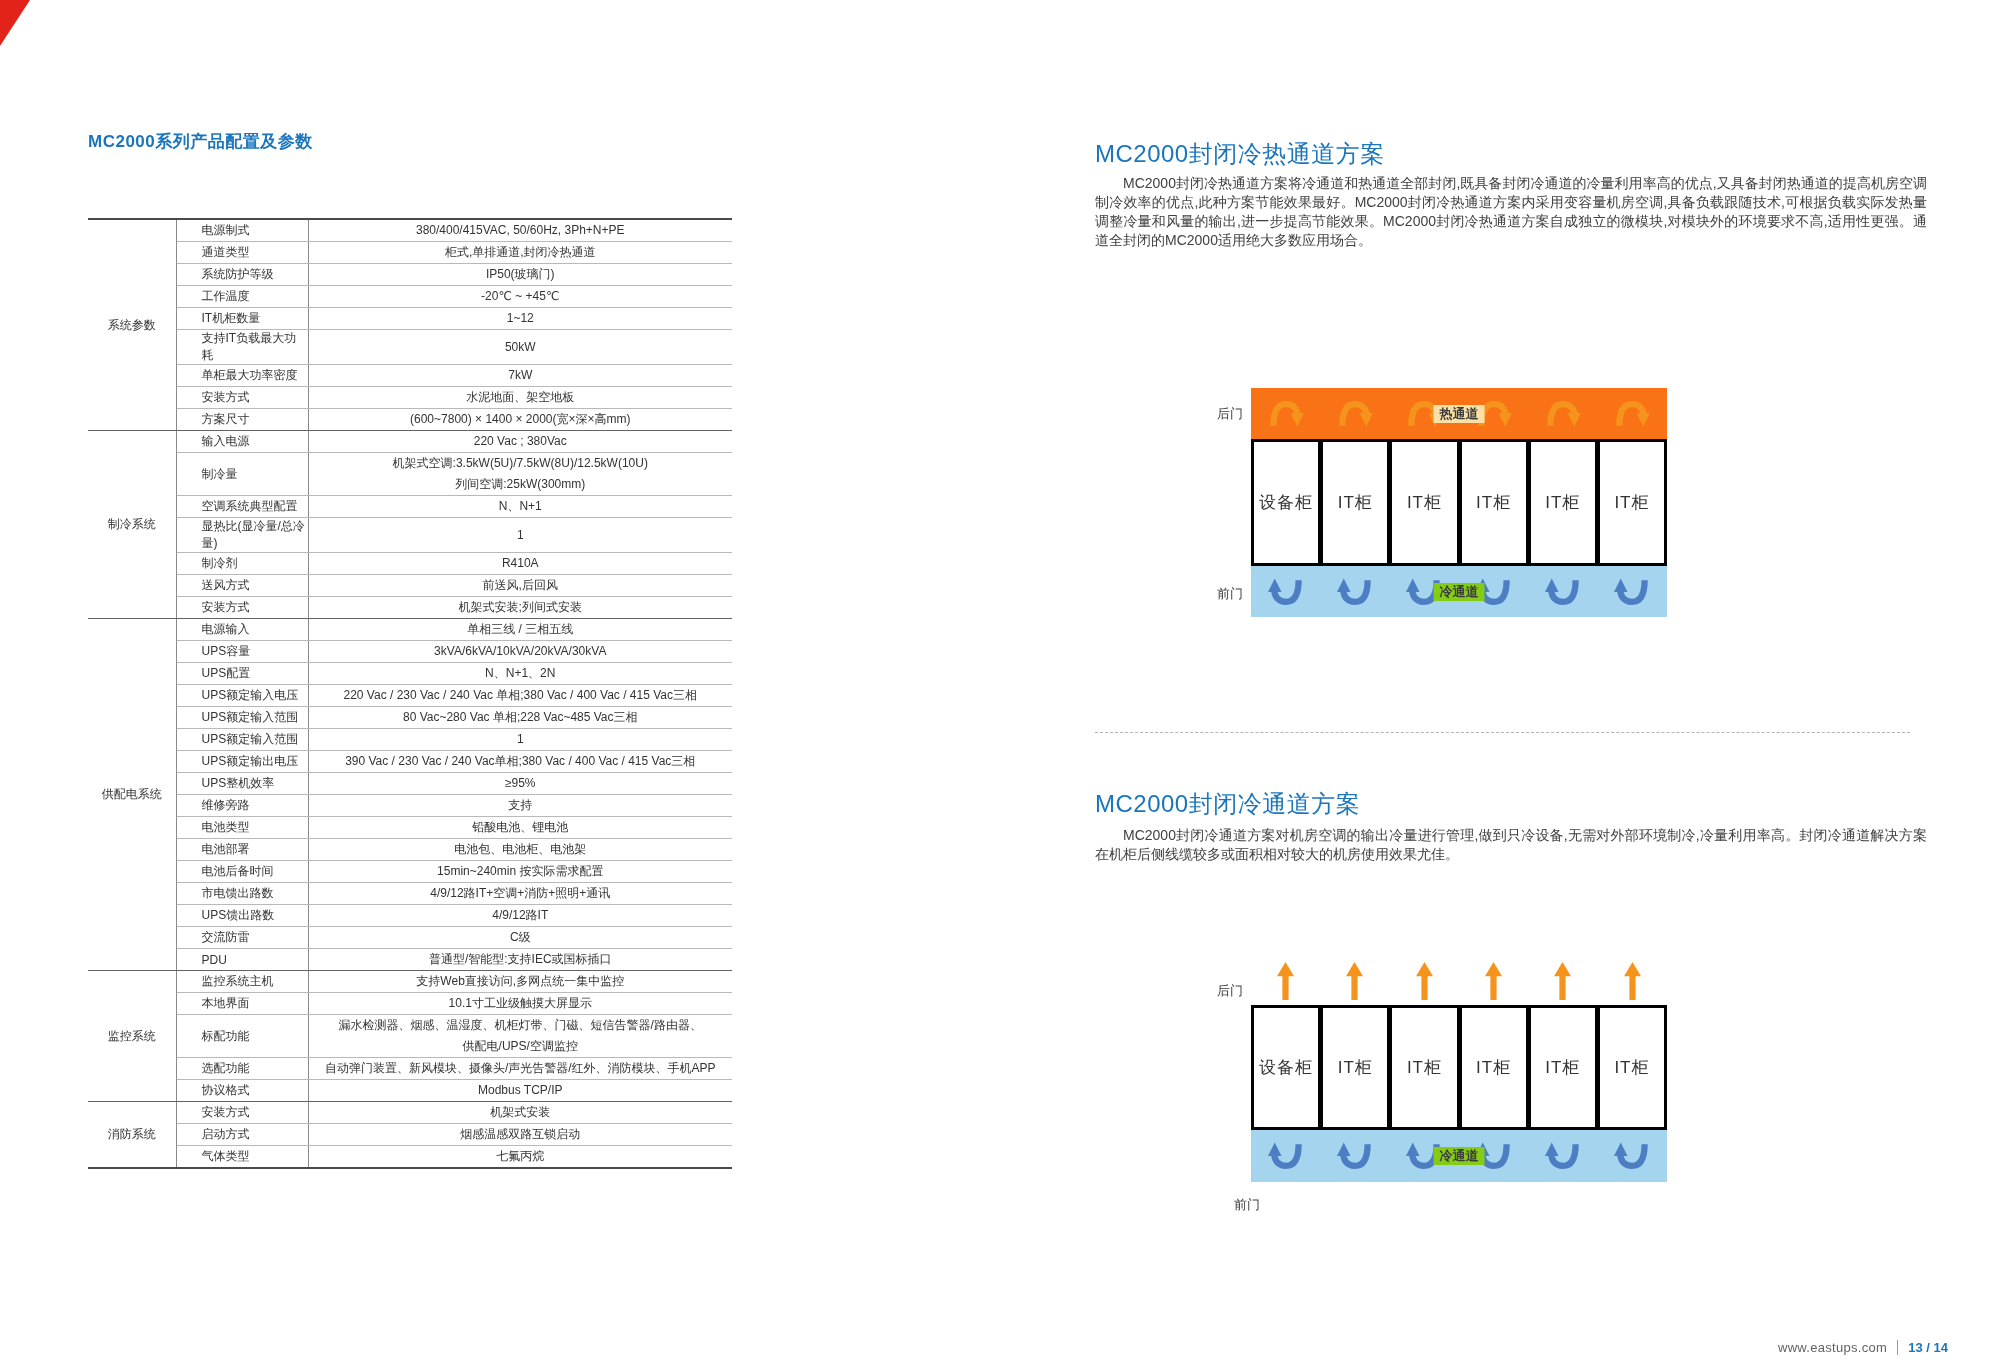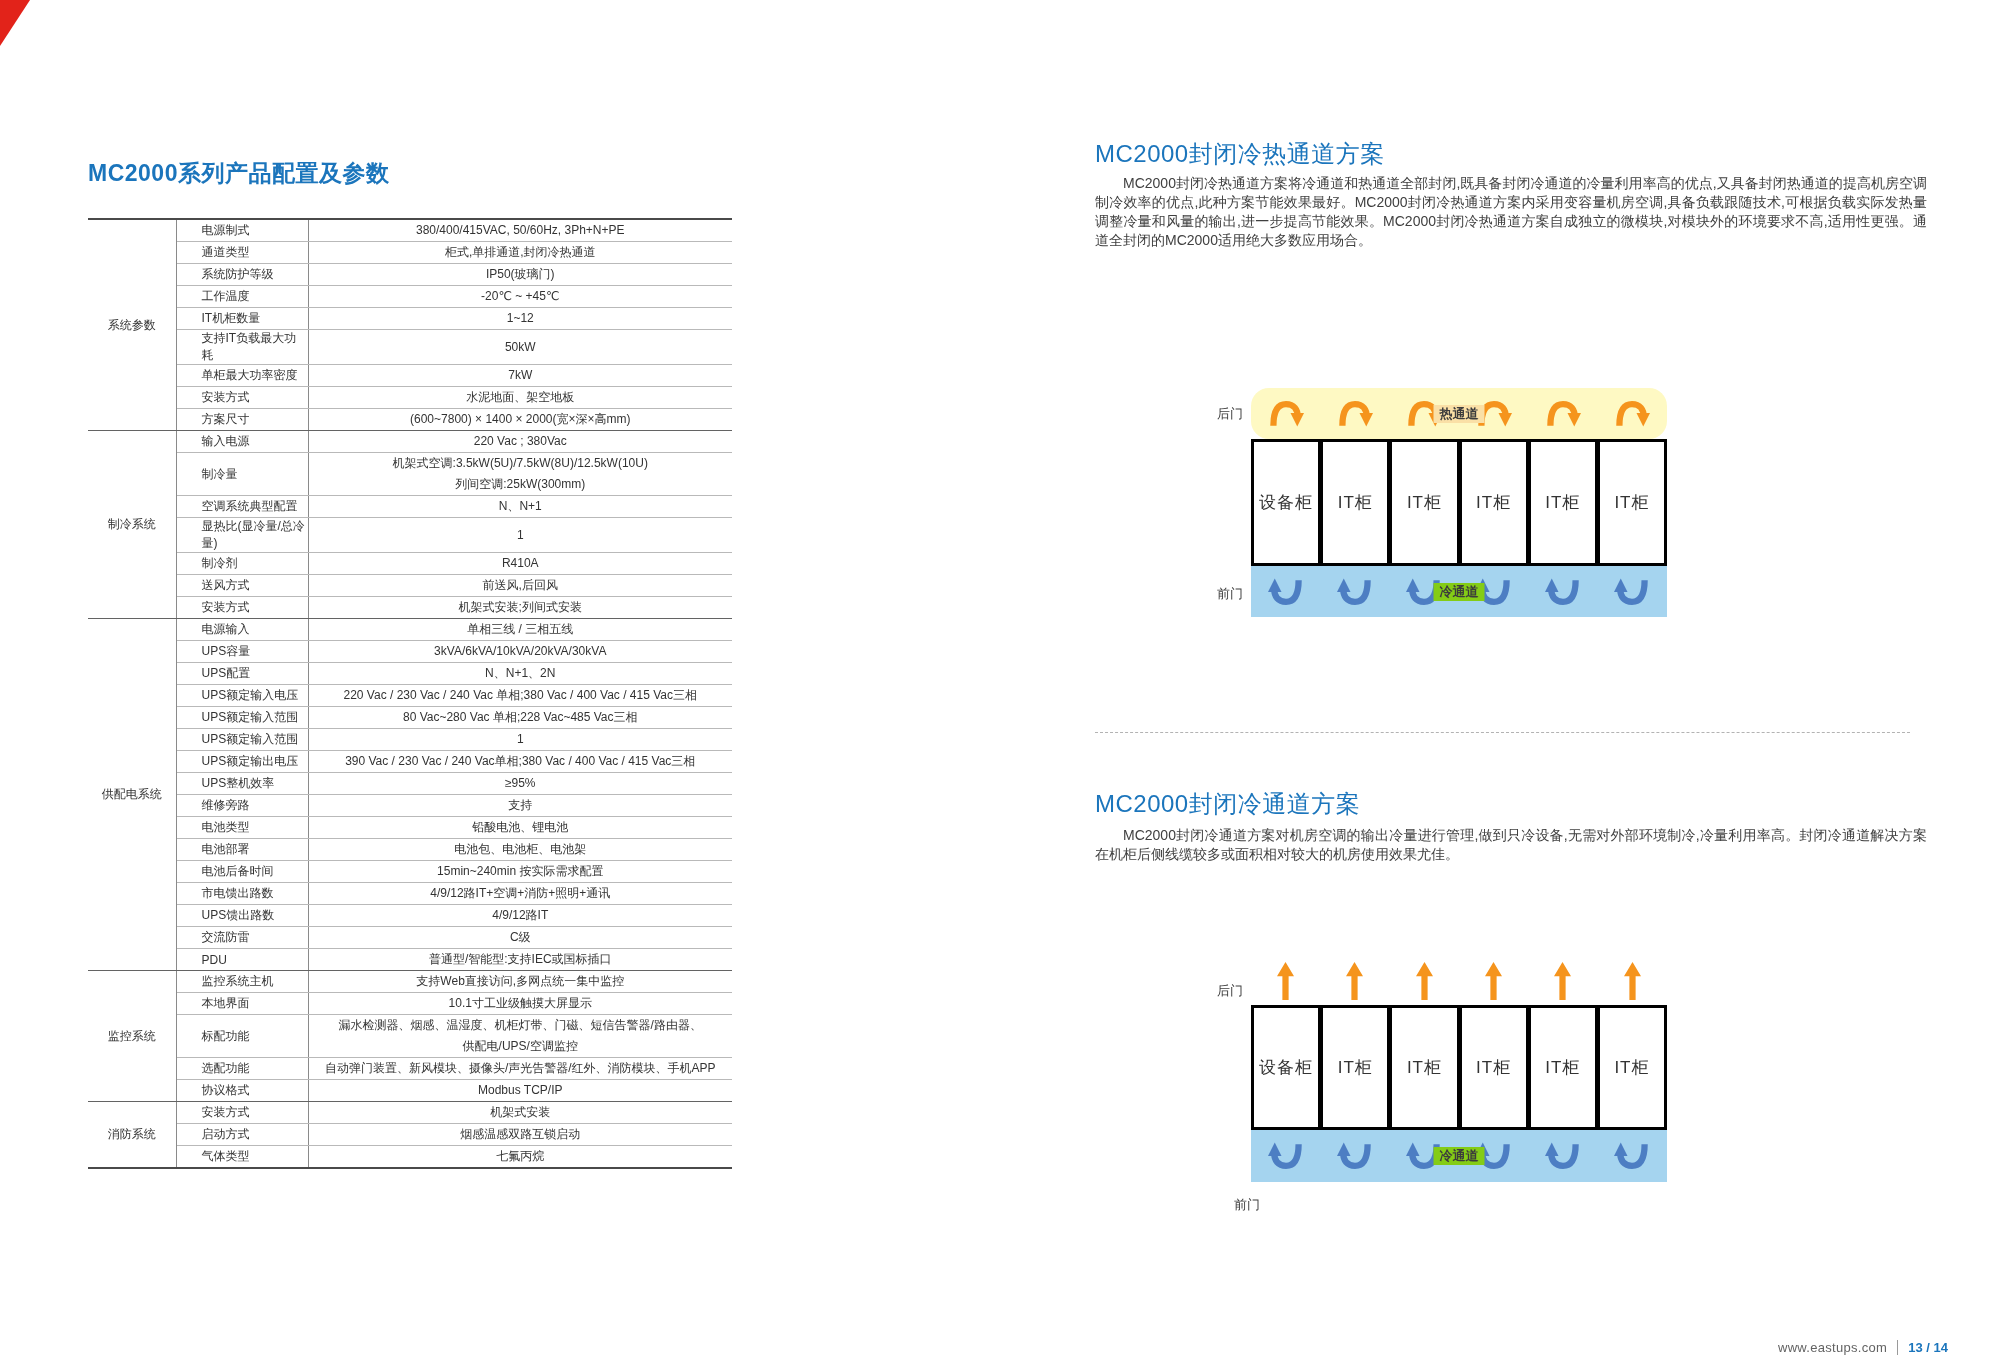--- a/index.html
+++ b/index.html
@@ -4,21 +4,21 @@
 <style>
   html,body{margin:0;padding:0;}
   body{
     width:2000px;height:1366px;position:relative;background:#ffffff;
     font-family:"Liberation Sans","DejaVu Sans",sans-serif;color:#3a3a3a;overflow:hidden;
   }
   
   .corner{position:absolute;left:0;top:0;width:30px;height:46px;background:#e2231a;
     clip-path:polygon(0 0,100% 0,0 100%);}
   
-  .l-title{position:absolute;left:88px;top:130px;font-size:23px;font-weight:bold;color:#1b75bc;letter-spacing:.5px;margin-top:28px;}
+  .l-title{position:absolute;left:88px;top:130px;font-size:17px;font-weight:bold;color:#1b75bc;letter-spacing:.5px;}
   .spec-wrap{position:absolute;left:88px;top:218px;width:644px;}
   table.spec{border-collapse:collapse;table-layout:fixed;width:644px;
     border-top:2px solid #4a4a4a;border-bottom:2px solid #4a4a4a;font-size:12px;color:#333;}
   table.spec col.c1{width:88px;} table.spec col.c2{width:132px;} table.spec col.c3{width:424px;}
   table.spec td{border-bottom:1px solid #b9b9b9;height:21px;padding:0;vertical-align:middle;}
   table.spec td.cat{border-right:1px solid #8a8a8a;text-align:center;border-bottom:1px solid #636363;font-weight:normal;}
   table.spec td.lbl{border-right:1px solid #8a8a8a;text-align:left;padding-left:25px;}
   table.spec td.val{text-align:center;}
   table.spec td.val div{line-height:21px;height:21px;}
   table.spec tr.gend td{border-bottom:1px solid #636363;}
@@ -26,21 +26,21 @@
   .r-title{position:absolute;left:1095px;font-size:24px;font-weight:normal;color:#1b75bc;letter-spacing:.5px;}
   .r-para{position:absolute;left:1095px;width:832px;font-size:14px;line-height:19px;color:#404040;
     text-align:justify;text-indent:2em;}
   .divider{position:absolute;left:1095px;top:732px;width:815px;border-top:1px dashed #b3b3b3;}
   
   .diagram{position:absolute;width:540px;}
   .door{position:absolute;width:93px;text-align:right;font-size:13px;color:#3c3c3c;}
   .band{position:absolute;left:101px;width:416px;display:flex;align-items:center;justify-content:space-around;}
   .band .aisle-label{position:absolute;left:50%;top:50%;transform:translate(-50%,-50%);
     font-size:13px;font-weight:bold;color:#3c3c3c;padding:0 6px;z-index:2;}
-  .hotband{background:#fef9c3;border-radius:18px;}
+  .hotband{background:#f97316;}
   .hotband .aisle-label{background:#fae0a6;}
   .coldband{background:#a5d4ef;}
   .coldband .aisle-label{background:#84cc16;}
   .arrowrow{position:absolute;left:101px;width:416px;display:flex;align-items:flex-end;justify-content:space-around;}
   .cabrow{position:absolute;left:101px;width:416px;display:flex;}
   .cab{flex:1;border:3px solid #000000;margin-left:-1px;background:#fff;display:flex;align-items:center;justify-content:center;
     font-size:17px;color:#333;letter-spacing:1px;}
   .cab:first-child{margin-left:0;}
   .arr{display:inline-block;line-height:0;}
   

